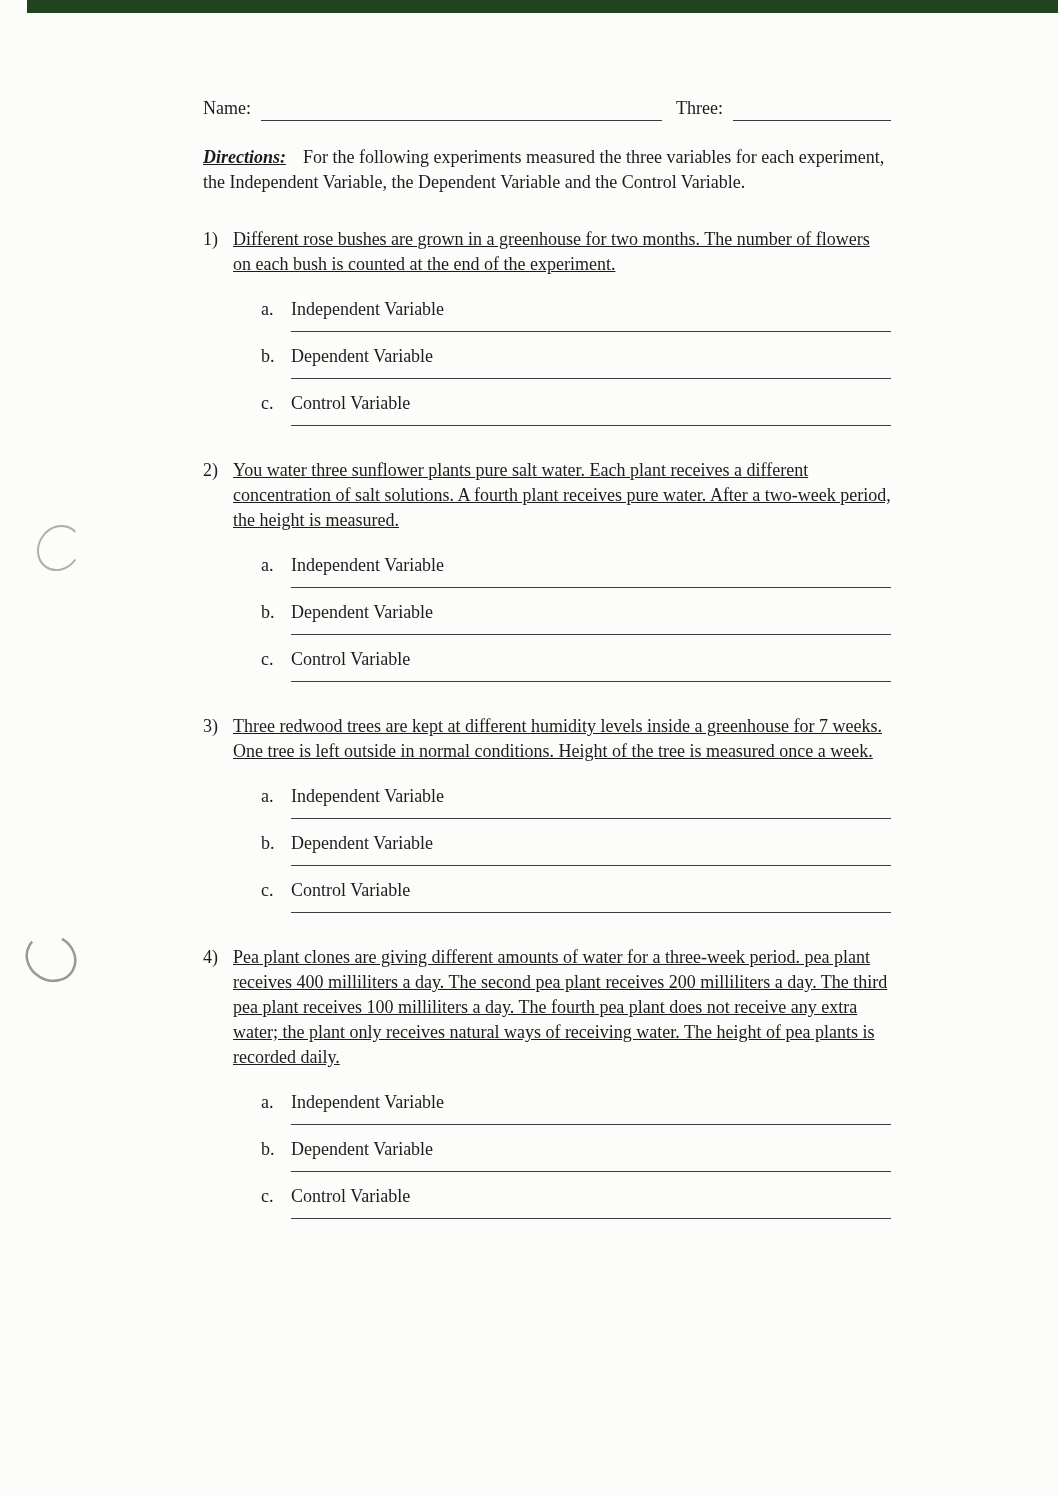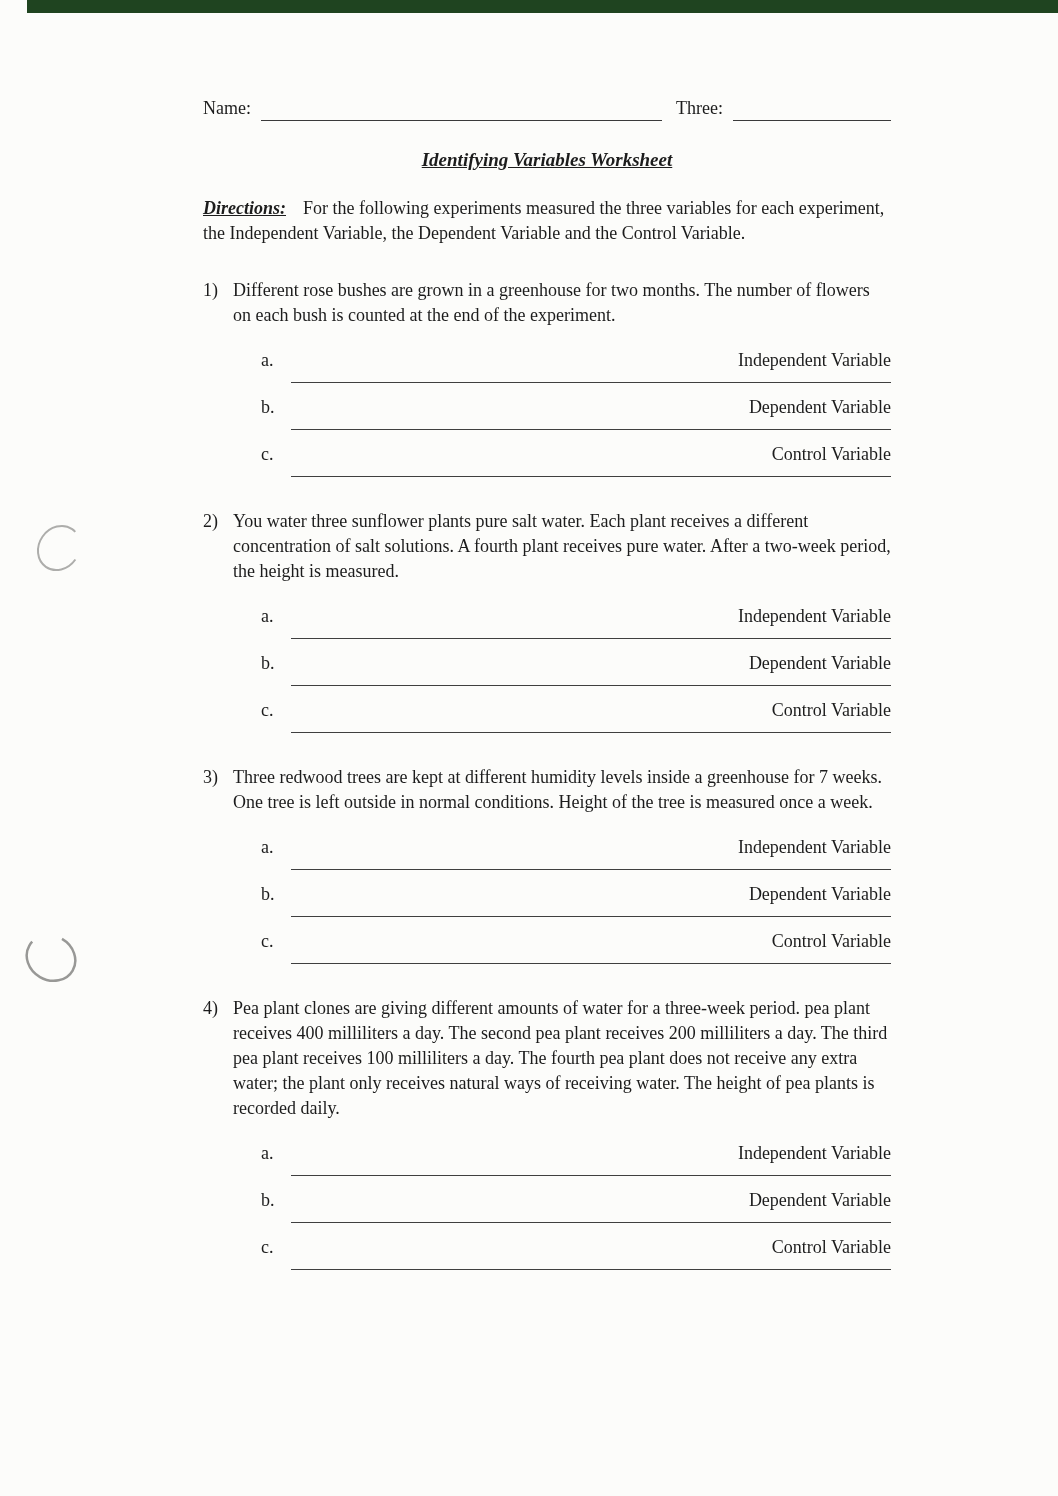--- a/index.html
+++ b/index.html
@@ -71,27 +71,27 @@
     font-weight: bold;
     font-style: italic;
     text-decoration: underline;
     margin-right: 17px;
   }
 
   
   .question { margin-top: 32px; }
   .q-row { display: flex; }
   .q-num { width: 30px; flex: 0 0 30px; }
-  .q-text { flex: 1; }
+  .q-text { flex: 1; text-decoration: underline; }
 
   .parts { margin-top: 20px; margin-left: 88px; }
   .part { position: relative; }
   .part + .part { margin-top: 12px; }
   .part-letter { position: absolute; left: -30px; top: 0; }
-  .part-label-row { line-height: 24px; text-align: right; }
+  .part-label-row { line-height: 24px; }
   .answer-line {
     margin-top: 10px;
     border-bottom: 1.3px solid #3f3f3f;
     height: 1px;
     width: 100%;
   }
 </style>
 </head>
 <body>
 
@@ -113,21 +113,20 @@
 
   <div class="content">
 
     <div class="name-date-row">
       <span class="nd-label">Name:</span>
       <span class="name-line"></span>
       <span class="nd-label">Three:</span>
       <span class="date-line"></span>
     </div>
 
-    <div class="title">Identifying Variables Worksheet</div>
 
     <p class="directions"><span class="directions-label">Directions:</span><span>For the following experiments measured the three variables for each experiment, the Independent Variable, the Dependent Variable and the Control Variable.</span></p>
 
     <section class="question">
       <div class="q-row">
         <span class="q-num">1)</span>
         <p class="q-text">Different rose bushes are grown in a greenhouse for two months. The number of flowers on each bush is counted at the end of the experiment.</p>
       </div>
       <div class="parts">
         <div class="part">

